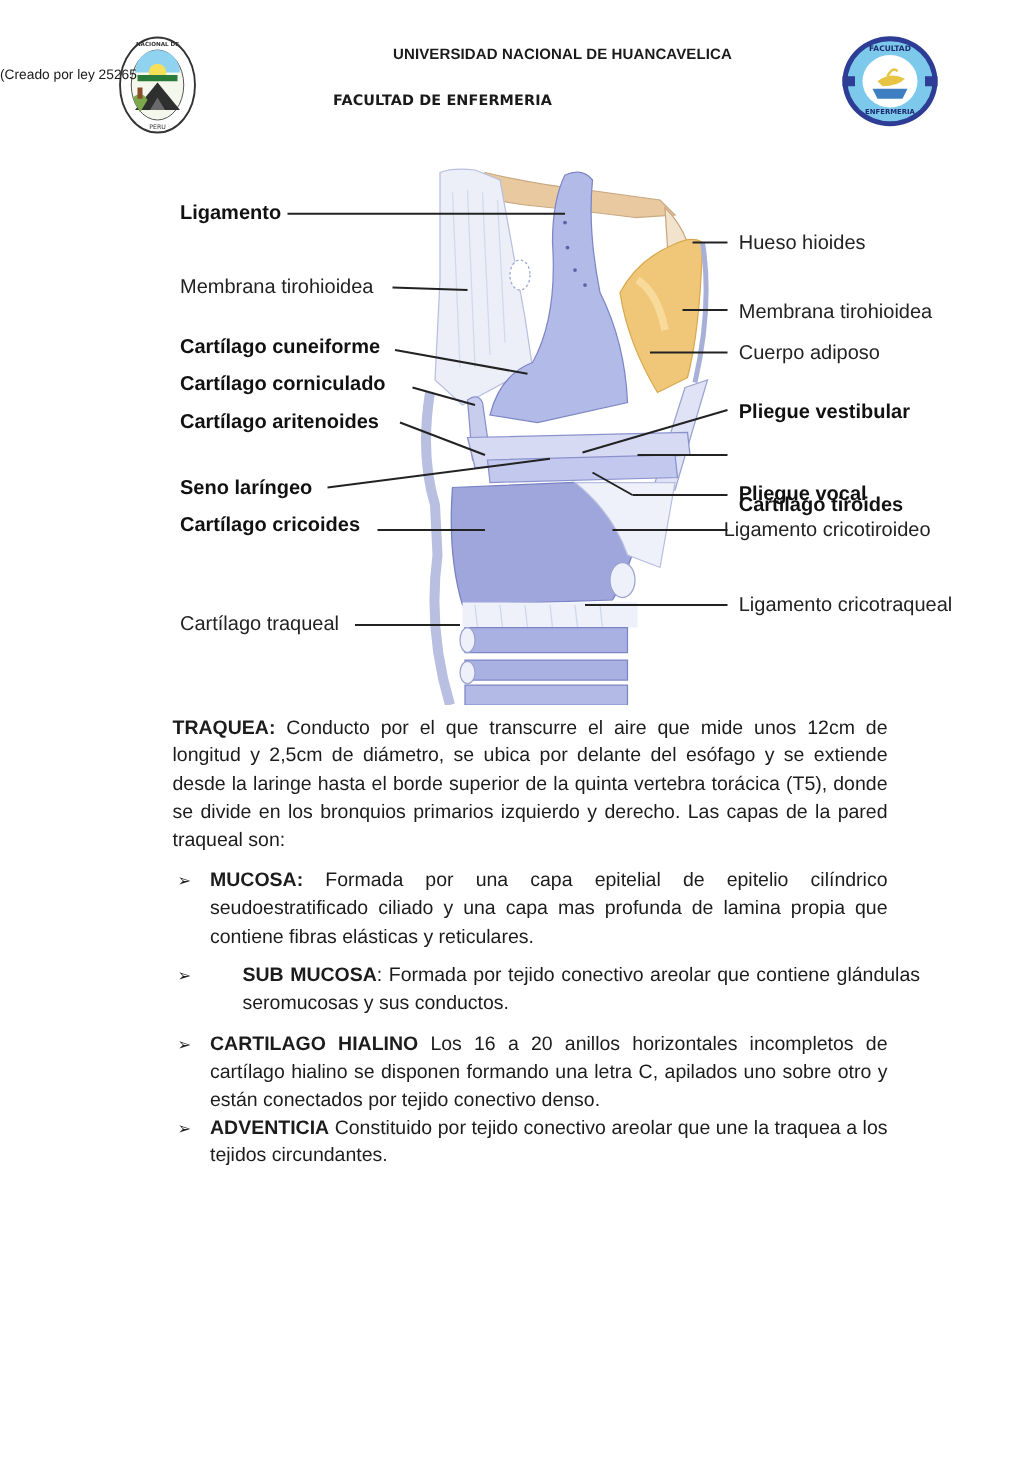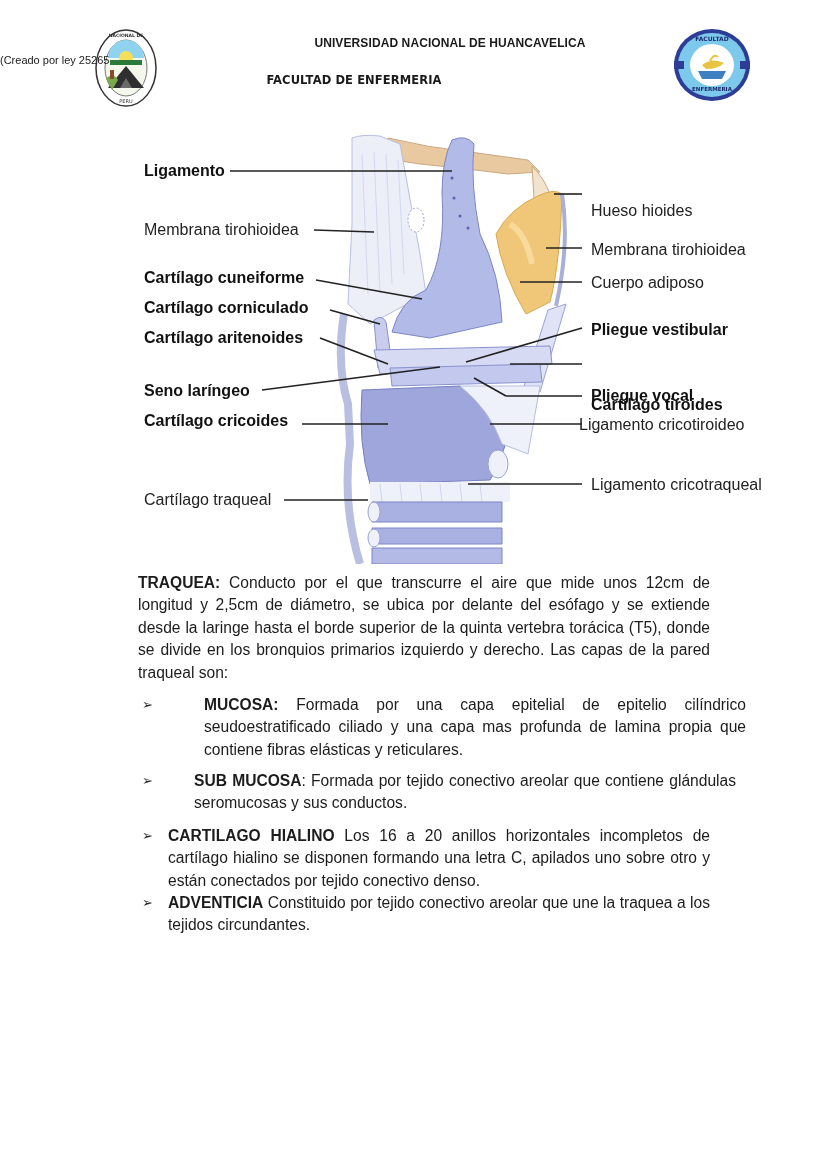--- a/index.html
+++ b/index.html
@@ -145,36 +145,36 @@
 
   <div class="lbl b" style="left:14px;top:38px;">Ligamento</div>
   <div class="lbl" style="left:14px;top:97px;">Membrana tirohioidea</div>
   <div class="lbl b" style="left:14px;top:145px;">Cartílago cuneiforme</div>
   <div class="lbl b" style="left:14px;top:175px;">Cartílago corniculado</div>
   <div class="lbl b" style="left:14px;top:205px;">Cartílago aritenoides</div>
   <div class="lbl b" style="left:14px;top:258px;">Seno laríngeo</div>
   <div class="lbl b" style="left:14px;top:288px;">Cartílago cricoides</div>
   <div class="lbl" style="left:14px;top:367px;">Cartílago traqueal</div>
 
-  <div class="lbl" style="left:461px;top:78px;">Hueso hioides</div>
+  <div class="lbl" style="left:461px;top:62px;">Hueso hioides</div>
   <div class="lbl" style="left:461px;top:117px;">Membrana tirohioidea</div>
   <div class="lbl" style="left:461px;top:150px;">Cuerpo adiposo</div>
   <div class="lbl b" style="left:461px;top:197px;">Pliegue vestibular</div>
   <div class="lbl b" style="left:461px;top:231px;margin-top:41px;">Cartílago tiroides</div>
   <div class="lbl b" style="left:461px;top:263px;">Pliegue vocal</div>
   <div class="lbl" style="left:449px;top:292px;">Ligamento cricotiroideo</div>
   <div class="lbl" style="left:461px;top:352px;">Ligamento cricotraqueal</div>
 </div>
 
 <div class="para" style="top:572px;">
   <b>TRAQUEA:</b><span> Conducto por el que transcurre el aire que mide unos 12cm de longitud y 2,5cm de diámetro, se ubica por delante del esófago y se extiende desde la laringe hasta el borde superior de la quinta vertebra torácica (T5), donde se divide en los bronquios primarios izquierdo y derecho. Las capas de la pared traqueal son:</span>
 </div>
 
 <div class="arrow" style="top:697px;">➢</div>
-<div class="bullet" style="top:694px;margin-left:36px;">
+<div class="bullet" style="top:694px;">
   <b>MUCOSA:</b><span> Formada por una capa epitelial de epitelio cilíndrico seudoestratificado ciliado y una capa mas profunda de lamina propia que contiene fibras elásticas y reticulares.</span>
 </div>
 
 <div class="arrow" style="top:773px;">➢</div>
 <div class="bullet" style="top:770px;margin-left:26px;">
   <b>SUB MUCOSA</b><span>: Formada por tejido conectivo areolar que contiene glándulas seromucosas y sus conductos.</span>
 </div>
 
 <div class="arrow" style="top:828px;">➢</div>
 <div class="bullet" style="top:825px;">

